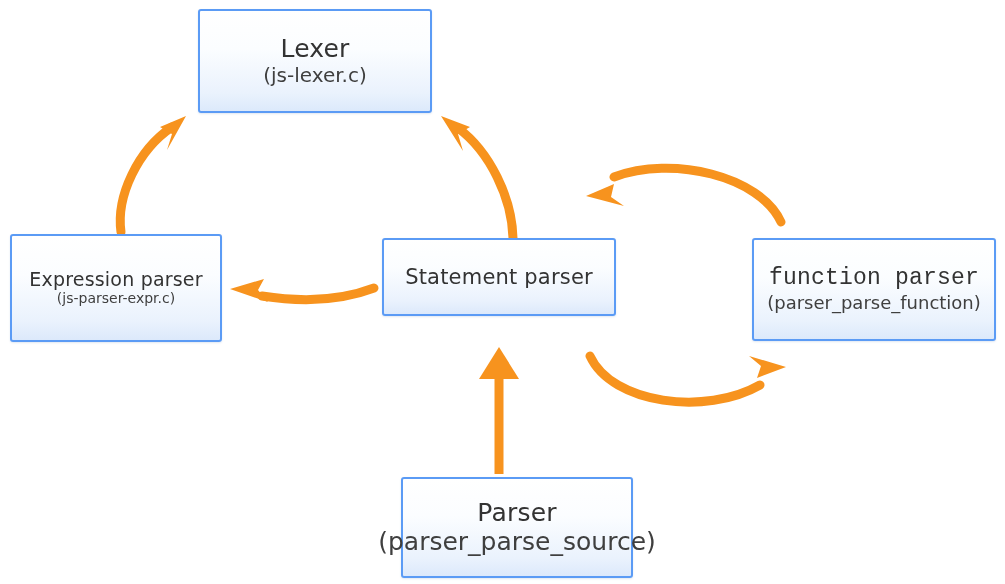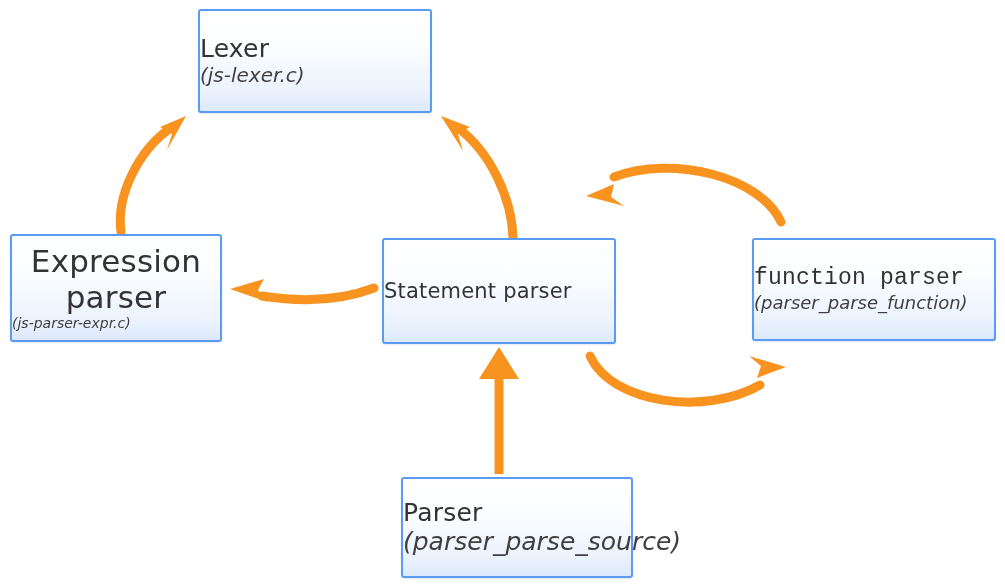--- a/index.html
+++ b/index.html
@@ -27,52 +27,51 @@
   }
   .node {
     position: absolute;
     box-sizing: border-box;
     border: 2px solid #5b9bf5;
     border-radius: 3px;
     background: linear-gradient(to bottom, #ffffff 0%, #fbfdff 38%, #eaf2fd 82%, #dce9fb 100%);
     box-shadow: 0 1px 2px rgba(90,130,180,0.18);
     display: flex;
     flex-direction: column;
-    align-items: flex-start;
+    align-items: center;
     justify-content: center;
     text-align: center;
     color: #3a3a3a;
     line-height: 1.12;
     z-index: 2;
   }
   .node .title {
     font-size: 24px;
     letter-spacing: 0.2px;
     color: #333333;
     white-space: nowrap;
   }
   .node .title.two-line {
     white-space: normal;
   }
   .node .sub {
     font-size: 19px;
     color: #3f3f3f;
     margin-top: 1px;
     white-space: nowrap;
-    font-style: italic;
   }
 
   
   #node-lexer      { left: 198px; top: 9px;   width: 234px; height: 104px; }
   #node-expression { left: 10px;  top: 234px; width: 212px; height: 108px; }
-  #node-statement  { left: 382px; top: 238px; width: 234px; height: 106px; }
+  #node-statement  { left: 382px; top: 238px; width: 234px; height: 78px; }
   #node-function   { left: 752px; top: 238px; width: 244px; height: 103px; }
   #node-parser     { left: 401px; top: 477px; width: 232px; height: 101px; }
 
-  #node-expression .title { font-size: 31px; line-height: 1.14; }
+  #node-expression .title { font-size: 19px; line-height: 1.14; }
   #node-expression .sub   { font-size: 14px; }
   #node-statement .title  { font-size: 21px; line-height: 1.16; }
   #node-statement .sub    { font-size: 18px; }
   #node-function .title   { font-size: 23px; font-family: Liberation Mono, monospace; }
   #node-function .sub     { font-size: 18px; }
   #node-lexer .title      { font-size: 25px; }
   #node-lexer .sub        { font-size: 20px; }
   #node-parser .title     { font-size: 25px; }
   #node-parser .sub       { font-size: 25px; }
 </style>

